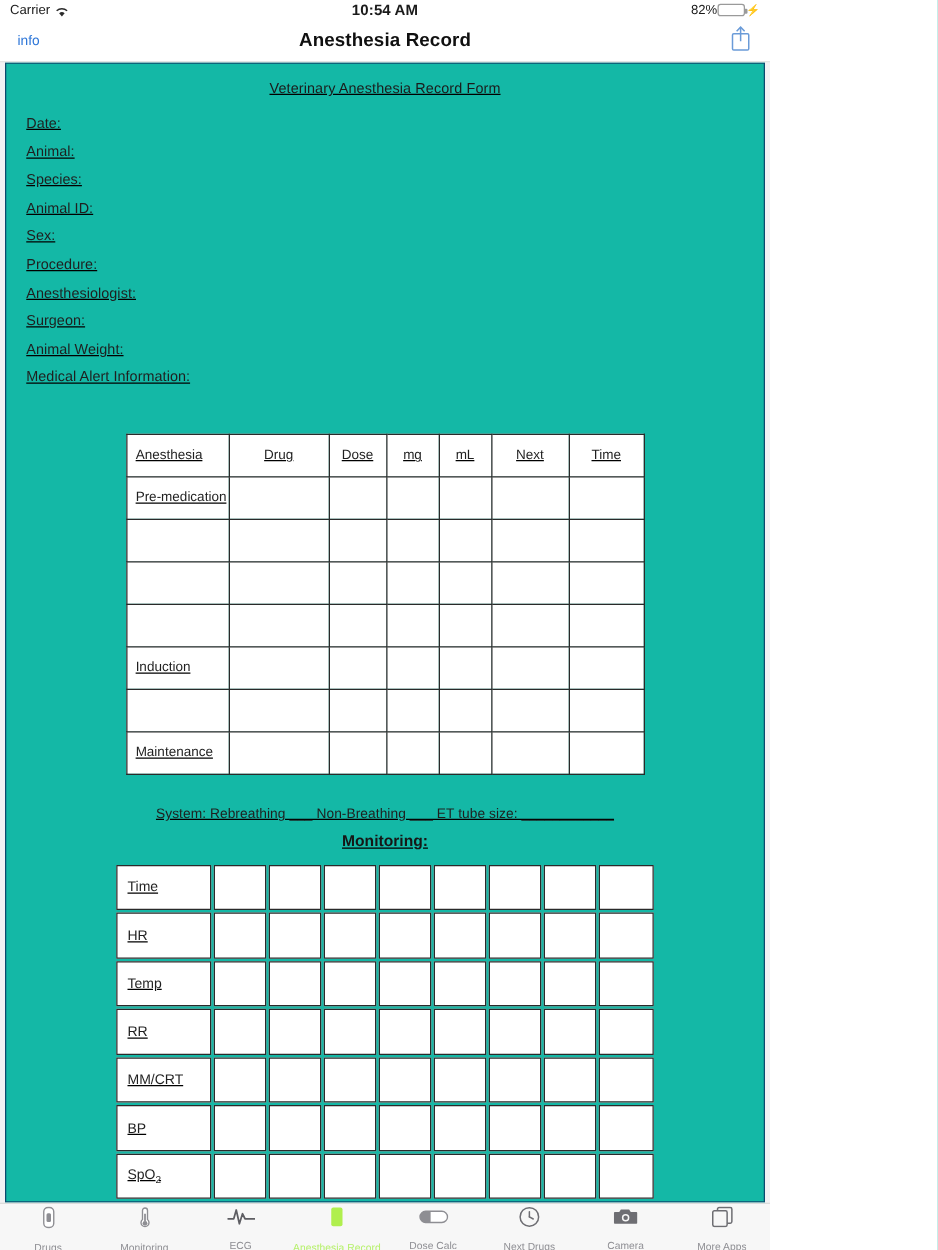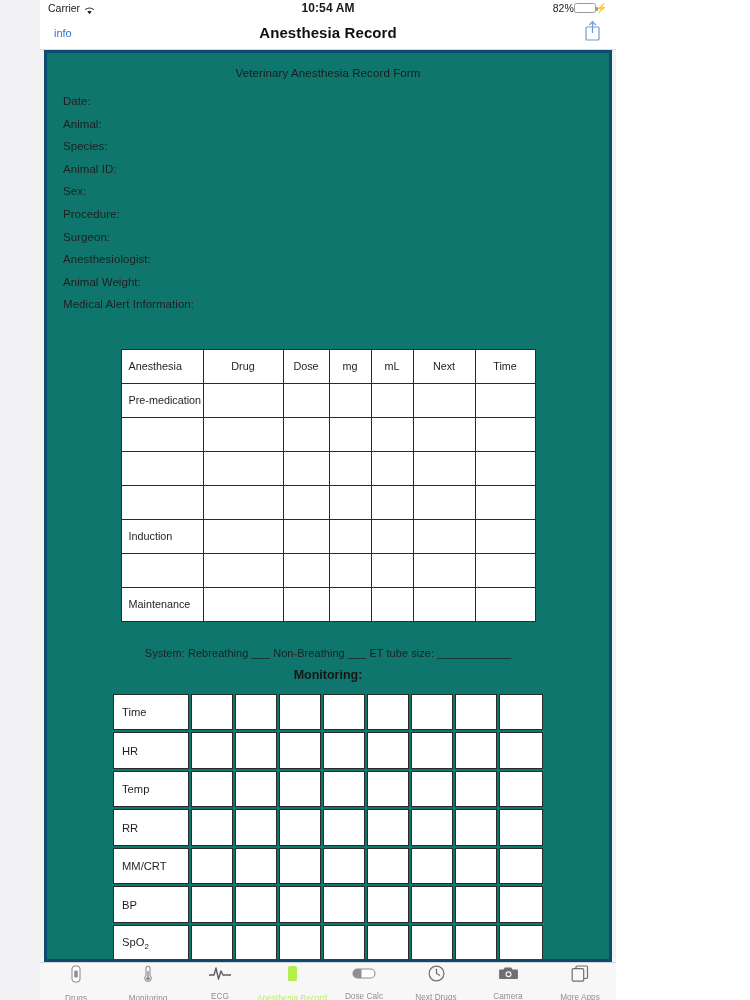--- a/index.html
+++ b/index.html
@@ -13,21 +13,20 @@
     background: #ffffff;
   }
 
   #app {
     position: relative;
     width: 616px;
     height: 1000px;
     background: #f2f2f4;
     display: flex;
     flex-direction: column;
-    padding-left: 40px;
   }
 
   
   .status-bar {
     height: 16px;
     flex: 0 0 16px;
     background: #ffffff;
     display: flex;
     align-items: center;
     padding: 0 8px;
@@ -126,27 +125,28 @@
 
   
   .doc-scroll {
     flex: 1 1 auto;
     background: #f2f2f4;
     overflow: hidden;
     padding: 0 4px;
     position: relative;
   }
   .doc-page {
-    background: #0f766e;
-    border: 3px solid #0c4a6e;
+    background: #14b8a6;
+    border: 1px solid #0c4a6e;
     width: 100%;
     height: 100%;
     padding: 14px 12px 0 12px;
     position: relative;
     overflow: hidden;
+    text-decoration: underline;
   }
 
   .doc-title {
     text-align: center;
     font-size: 11.5px;
     color: #1b1b1b;
     margin-bottom: 11px;
     letter-spacing: 0.1px;
   }
 
@@ -304,22 +304,22 @@
 
       <div class="doc-title">Veterinary Anesthesia Record Form</div>
 
       <div class="field-list">
         <div class="field-row">Date:</div>
         <div class="field-row">Animal:</div>
         <div class="field-row">Species:</div>
         <div class="field-row">Animal ID:</div>
         <div class="field-row">Sex:</div>
         <div class="field-row">Procedure:</div>
+        <div class="field-row">Anesthesiologist:</div>
         <div class="field-row">Surgeon:</div>
-        <div class="field-row">Anesthesiologist:</div>
         <div class="field-row">Animal Weight:</div>
         <div class="field-row">Medical Alert Information:</div>
       </div>
 
       <div class="drug-table-wrap">
         <table class="grid">
           <colgroup>
             <col style="width:82px">
               <col style="width:80px">
               <col style="width:46px">

